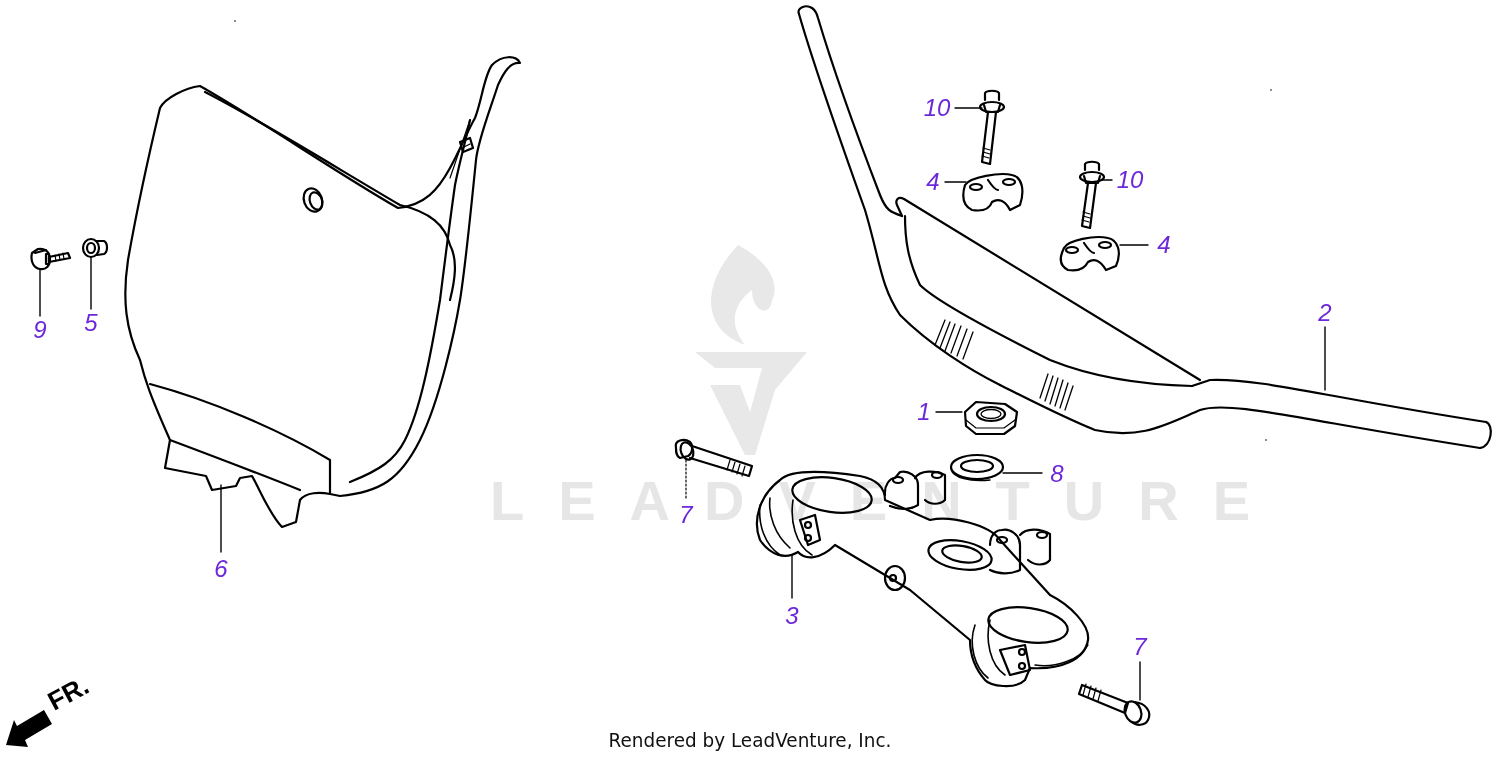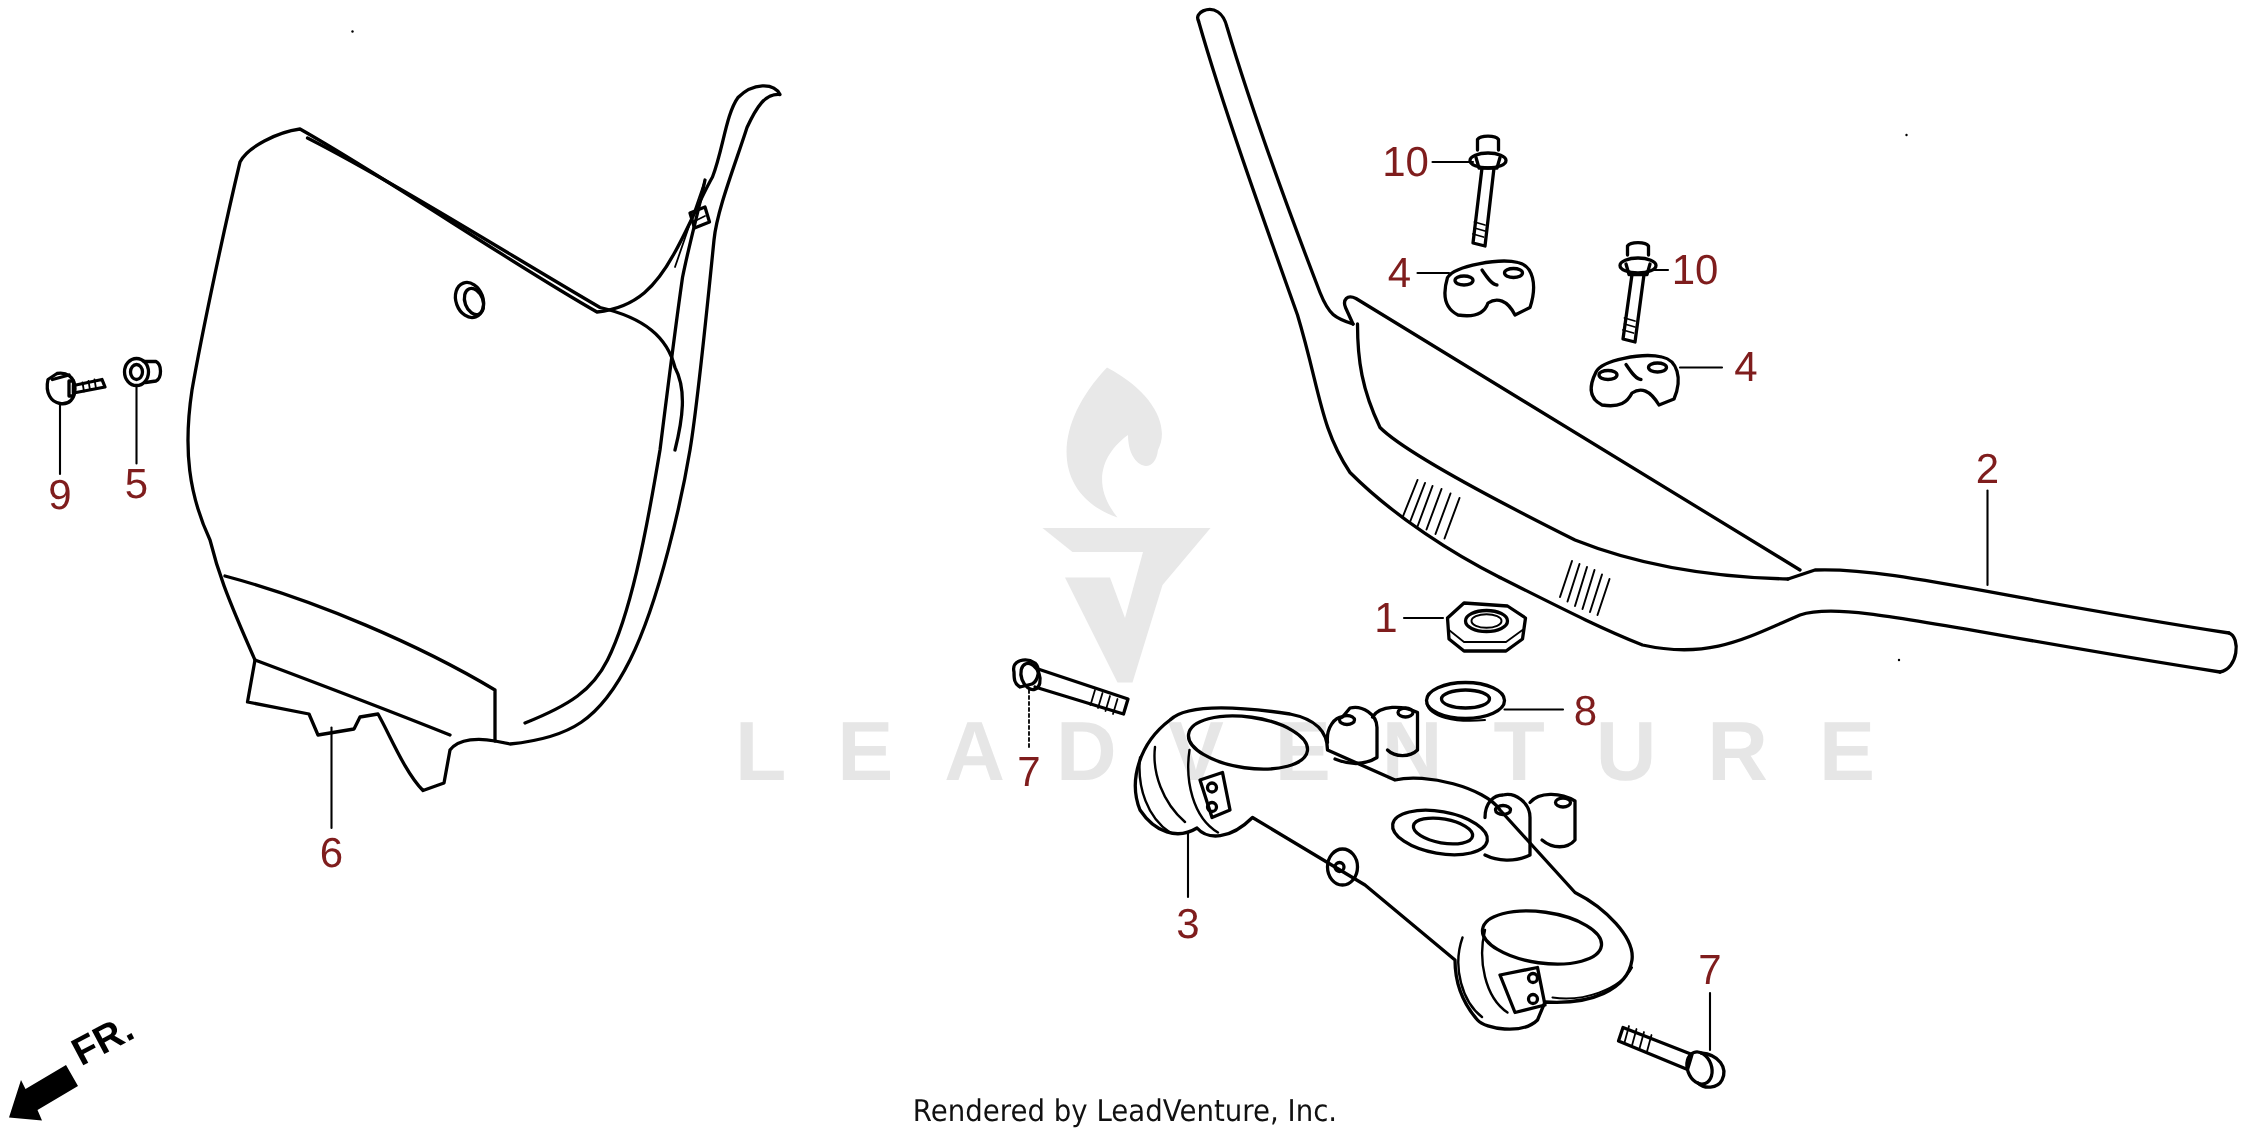--- a/index.html
+++ b/index.html
@@ -1,18 +1,18 @@
 <!DOCTYPE html>
 <html><head>
 <meta charset="utf-8">
 <style>
   html, body { margin: 0; padding: 0; background: #ffffff; }
   #stage { position: relative; width: 1500px; height: 760px; overflow: hidden; background: #ffffff; font-family: "Liberation Sans", sans-serif; }
   svg.layer { position: absolute; left: 0; top: 0; }
-  .callout { position: absolute; font-family: "Liberation Sans", sans-serif; font-size: 28px; color: #7f1d1d; line-height: 1; transform: translate(-50%, -50%); white-space: nowrap; }
+  .callout { position: absolute; font-family: "Liberation Sans", sans-serif; font-size: 24px; color: #6d28d9; line-height: 1; transform: translate(-50%, -50%); white-space: nowrap; font-style: italic; }
   .footer { position: absolute; left: 0; width: 1500px; top: 728px; text-align: center; font-family: "DejaVu Sans", sans-serif; font-size: 20px; color: #111; transform: scaleX(0.92); }
   .wm-text { position: absolute; left: 490px; top: 468px; font-family: "Liberation Sans", sans-serif; font-weight: bold; font-size: 56px; letter-spacing: 34px; color: #e6e6e6; }
   .fr { position: absolute; left: 50px; top: 688px; font-family: "Liberation Sans", sans-serif; font-weight: 900; font-size: 26px; color: #000; transform: rotate(-28deg); transform-origin: left center; }
 </style>
 </head>
 <body>
 
 <div id="stage">
 
   <svg class="layer" width="1500" height="760">

